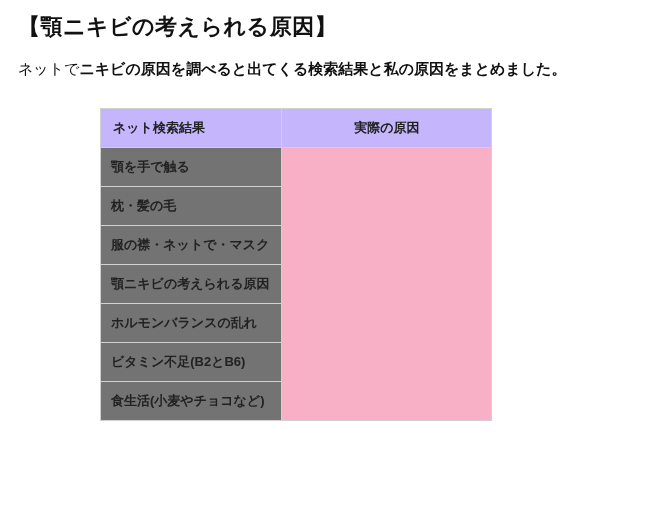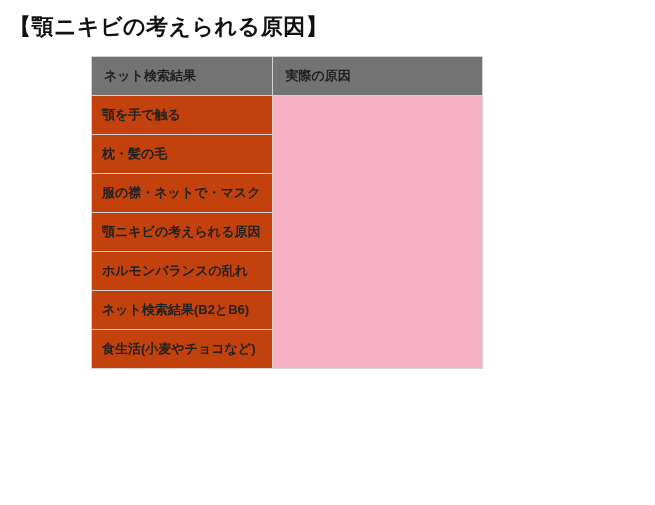--- a/index.html
+++ b/index.html
@@ -6,21 +6,21 @@
     margin: 0;
     padding: 0;
     background: #fff;
     font-family: "Hiragino Kaku Gothic ProN", "Yu Gothic", Meiryo, sans-serif;
     color: #222;
   }
   .page {
     width: 651px;
     height: 505px;
     box-sizing: border-box;
-    padding: 8px 18px 0 9px;
+    padding: 8px 18px 0 18px;
     overflow: hidden;
   }
   h2.heading {
     font-size: 22px;
     font-weight: 700;
     margin: 4px 0 14px 0;
     color: #111;
     letter-spacing: 0.5px;
   }
   p.intro {
@@ -43,46 +43,50 @@
   table.causes td {
     border: 1px solid #d1d1d1;
     font-size: 13px;
     color: #222;
     vertical-align: middle;
     box-sizing: border-box;
   }
   table.causes th {
     font-weight: 700;
     padding: 10px 12px;
-    background: #737373;
+    background: #c4b5fd;
     text-align: left;
   }
   table.causes th.right-head {
+    text-align: center;
     min-width: 210px;
   }
   table.causes td.left {
     font-weight: 700;
     padding: 10px 12px 10px 10px;
     white-space: nowrap;
-    background: #c2410c;
+    background: #737373;
   }
   table.causes td.pink {
     background: #F8B0C6;
     width: 210px;
     height: 100%;
     padding: 0;
   }
 </style>
 </head>
 <body>
 
 <div class="page">
 
   <h2 class="heading">【顎ニキビの考えられる原因】</h2>
 
+  <p class="intro">
+    <span class="plain">ネットで</span><span class="strong">ニキビの原因を調べると出てくる検索結果と私の原因をまとめました。</span>
+  </p>
 
   <div class="table-wrap">
     <table class="causes">
       <thead>
         <tr>
           <th>ネット検索結果</th>
           <th class="right-head">実際の原因</th>
         </tr>
       </thead>
       <tbody>
@@ -96,21 +100,21 @@
         <tr>
           <td class="left">服の襟・ネットで・マスク</td>
         </tr>
         <tr>
           <td class="left">顎ニキビの考えられる原因</td>
         </tr>
         <tr>
           <td class="left">ホルモンバランスの乱れ</td>
         </tr>
         <tr>
-          <td class="left">ネット検索結果(B2とB6)</td>
+          <td class="left">ビタミン不足(B2とB6)</td>
         </tr>
         <tr>
           <td class="left">食生活(小麦やチョコなど)</td>
         </tr>
       </tbody>
     </table>
   </div>
 
 </div>
 

